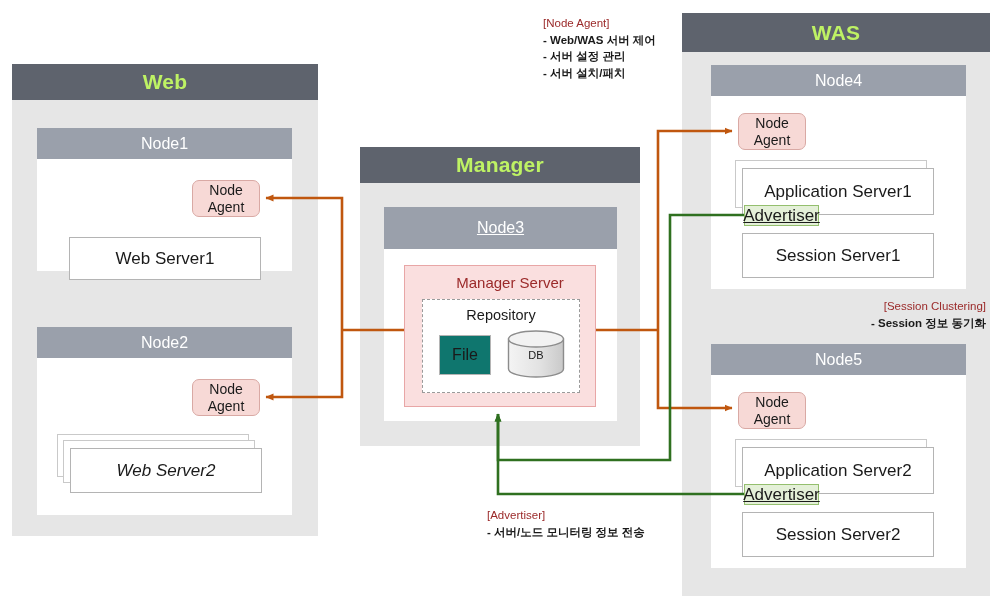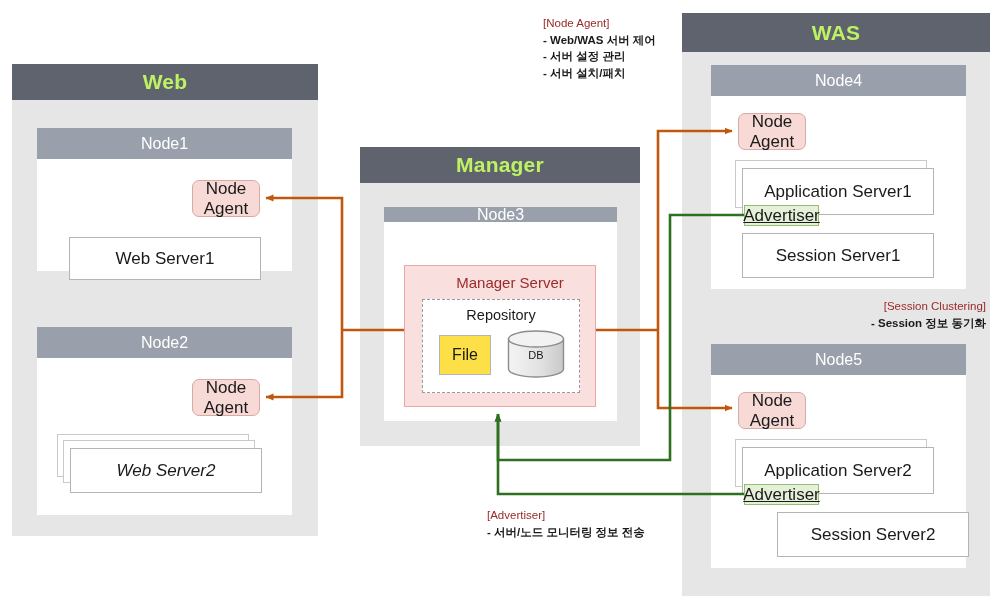--- a/index.html
+++ b/index.html
@@ -41,21 +41,21 @@
     border: 1px solid #c9c9c9;
   }
 
   
   .agent {
     position: absolute;
     background: #f7d9d6; border: 1px solid #d9a9a4;
     border-radius: 7px;
     display: flex; flex-direction: column;
     align-items: center; justify-content: center;
-    font-size: 17px; line-height: 1.15; color: #1a1a1a;
+    font-size: 14px; line-height: 1.15; color: #1a1a1a;
   }
 
   
   .advert {
     position: absolute;
     background: #e4f0d8; border: 1px solid #94bf6e;
     border-radius: 0;
     display: flex; align-items: center; justify-content: center;
     font-size: 17px; color: #1a1a1a;
     z-index: 30;
@@ -73,21 +73,21 @@
   }
   .repo {
     position: absolute;
     background: #ffffff; border: 1px dashed #9a9a9a;
   }
   .repo-title {
     position: absolute; left: 0; right: 0; top: 7px;
     text-align: center; font-size: 14.5px; color: #1a1a1a;
   }
   .file-box {
-    position: absolute; background: #fde047; border: 1px solid #b4b4b4;
+    position: absolute; background: #0f766e; border: 1px solid #b4b4b4;
     display: flex; align-items: center; justify-content: center;
     font-size: 16px; color: #1a1a1a;
   }
   .db-wrap { position: absolute; }
   .db-label {
     position: absolute; left: 0; right: 0; top: 50%;
     transform: translateY(-42%);
     text-align: center; font-size: 11px; color: #1a1a1a;
     z-index: 3; pointer-events: none;
   }
@@ -133,21 +133,21 @@
   <div class="ghost" style="left:63px; top:440px; width:192px; height:43px;"></div>
   <div class="srv" style="left:70px; top:448px; width:192px; height:45px;font-style:italic;">
     <span>Web Server2</span>
   </div>
 
   <div class="group" style="left:360px; top:147px; width:280px; height:299px;">
     <div class="group-header" style="height:36px;">Manager</div>
   </div>
 
   <div class="node" style="left:384px; top:207px; width:233px; height:214px;">
-    <div class="node-header" style="height:15px;">Node3</div>
+    <div class="node-header" style="height:42px;text-decoration:underline;">Node3</div>
   </div>
 
   <div class="mgr-server" style="left:404px; top:265px; width:192px; height:142px;">
     <div class="mgr-title">Manager Server</div>
     <div class="repo" style="left:17px; top:33px; width:158px; height:94px;">
       <div class="repo-title">Repository</div>
       <div class="file-box" style="left:16px; top:35px; width:52px; height:40px;">
         <span>File</span>
       </div>
       <div class="db-wrap" style="left:84px; top:30px; width:58px; height:48px;">
@@ -196,21 +196,21 @@
     <span>Node</span>
     <span>Agent</span>
   </div>
   <div class="ghost" style="left:735px; top:439px; width:192px; height:48px;"></div>
   <div class="srv" style="left:742px; top:447px; width:192px; height:47px;">
     <span>Application Server2</span>
   </div>
   <div class="advert" style="left:744px; top:484px; width:75px; height:21px;">
     <span>Advertiser</span>
   </div>
-  <div class="srv" style="left:742px; top:512px; width:192px; height:45px;margin-left:35px;">
+  <div class="srv" style="left:742px; top:512px; width:192px; height:45px;">
     <span>Session Server2</span>
   </div>
 
   <svg class="wires">
     <defs>
       <marker id="ar-orange" markerWidth="9" markerHeight="9" refX="7.5" refY="4" orient="auto" markerUnits="userSpaceOnUse">
         <path d="M0,0.6 L8,4 L0,7.4 Z" fill="#c0570f"></path>
       </marker>
       <marker id="ar-green" markerWidth="9" markerHeight="9" refX="7.5" refY="4" orient="auto" markerUnits="userSpaceOnUse">
         <path d="M0,0.6 L8,4 L0,7.4 Z" fill="#2f7020"></path>

